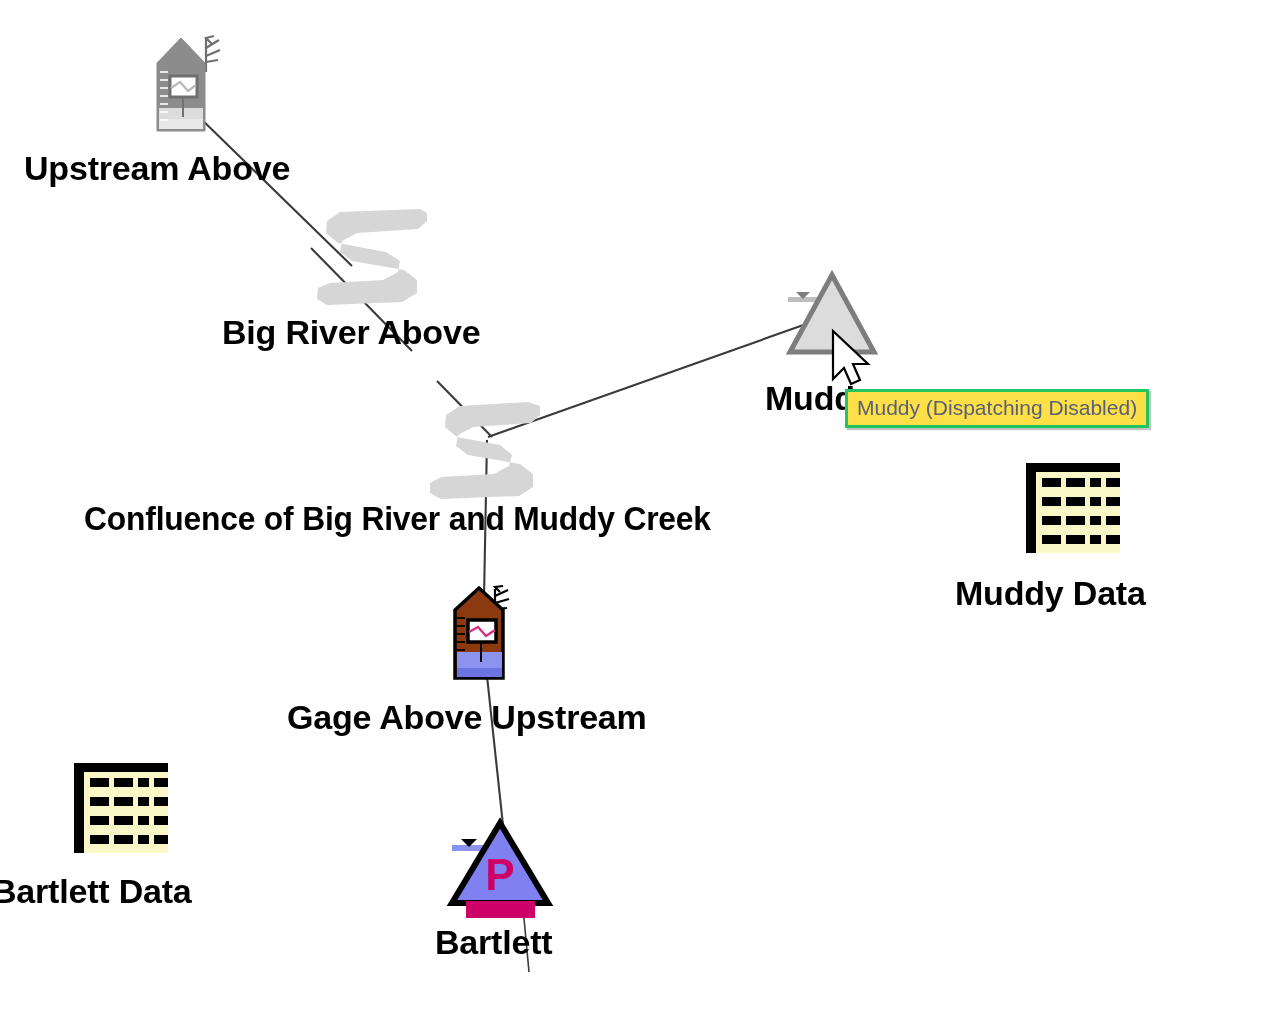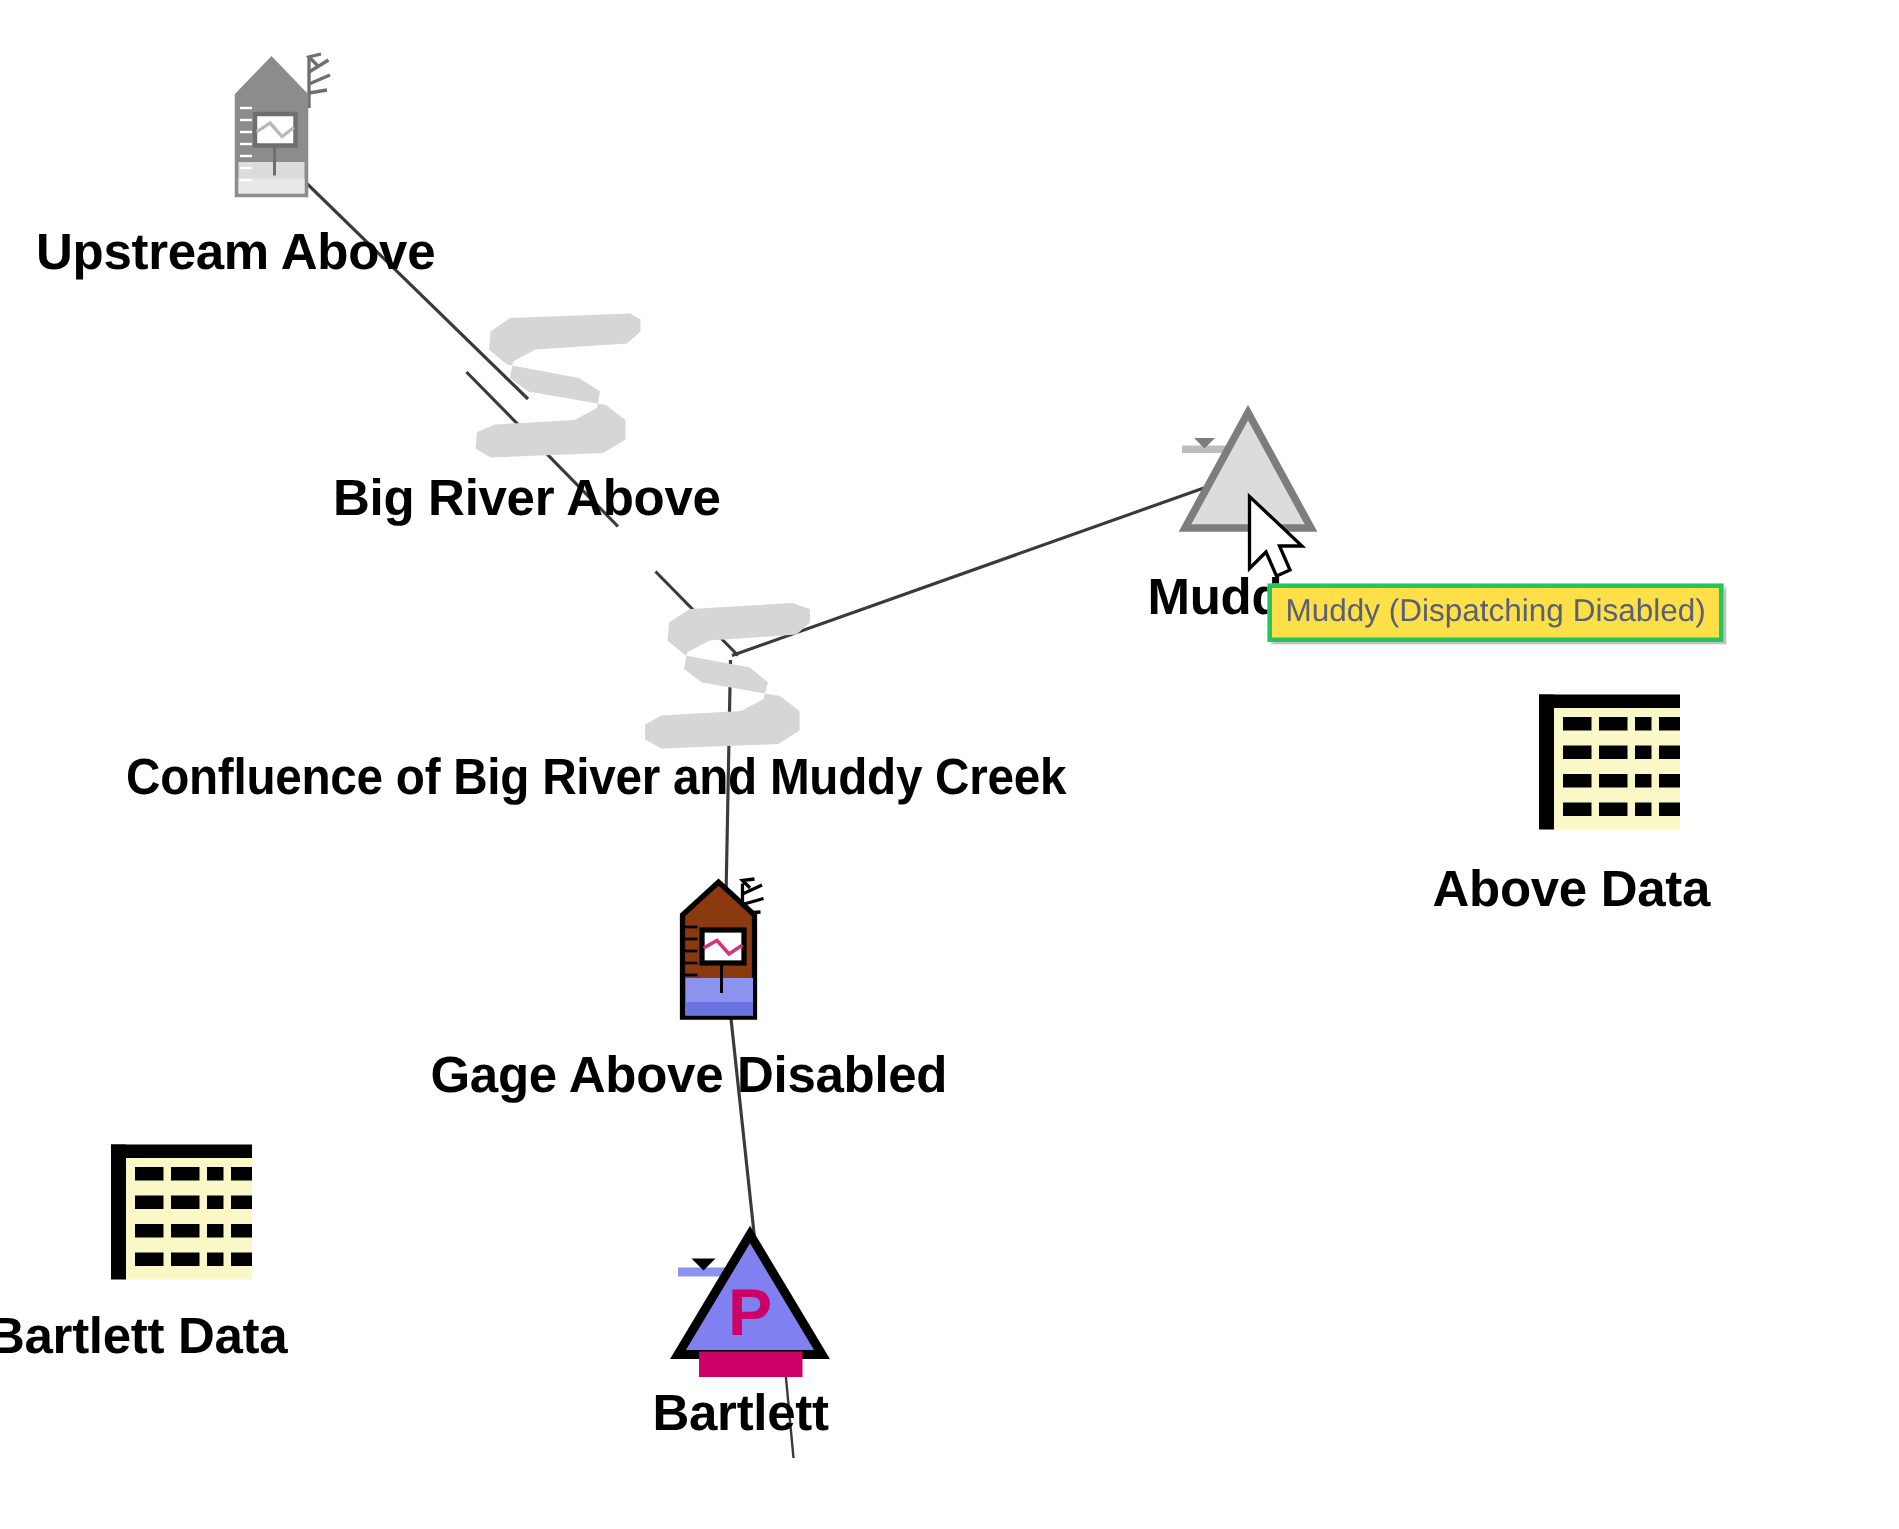--- a/index.html
+++ b/index.html
@@ -218,23 +218,23 @@
         <rect x="154" y="835" width="14" height="9"></rect>
       </g>
     </g>
 
   </svg>
 
   <div class="node-label lbl-upstream-gage">Upstream Above</div>
   <div class="node-label lbl-big-river">Big River Above</div>
   <div class="node-label lbl-muddy">Muddy</div>
   <div class="node-label lbl-confluence">Confluence of Big River and Muddy Creek</div>
-  <div class="node-label lbl-gage-above">Gage Above Disabled</div>
+  <div class="node-label lbl-gage-above">Gage Above Upstream</div>
   <div class="node-label lbl-bartlett">Bartlett</div>
-  <div class="node-label lbl-muddy-data">Above Data</div>
+  <div class="node-label lbl-muddy-data">Muddy Data</div>
   <div class="node-label lbl-bartlett-data">Bartlett Data</div>
 
   <div class="tooltip">Muddy (Dispatching Disabled)</div>
 
   <svg class="svg-layer" viewBox="0 0 1266 1019">
     <g transform="translate(833,331)">
       <path d="M 0 0 L 0 48 L 11 37 L 18 53 L 27 49 L 20 33 L 35 33 Z" fill="#ffffff" stroke="#000000" stroke-width="2.2" stroke-linejoin="miter"></path>
     </g>
   </svg>
 

